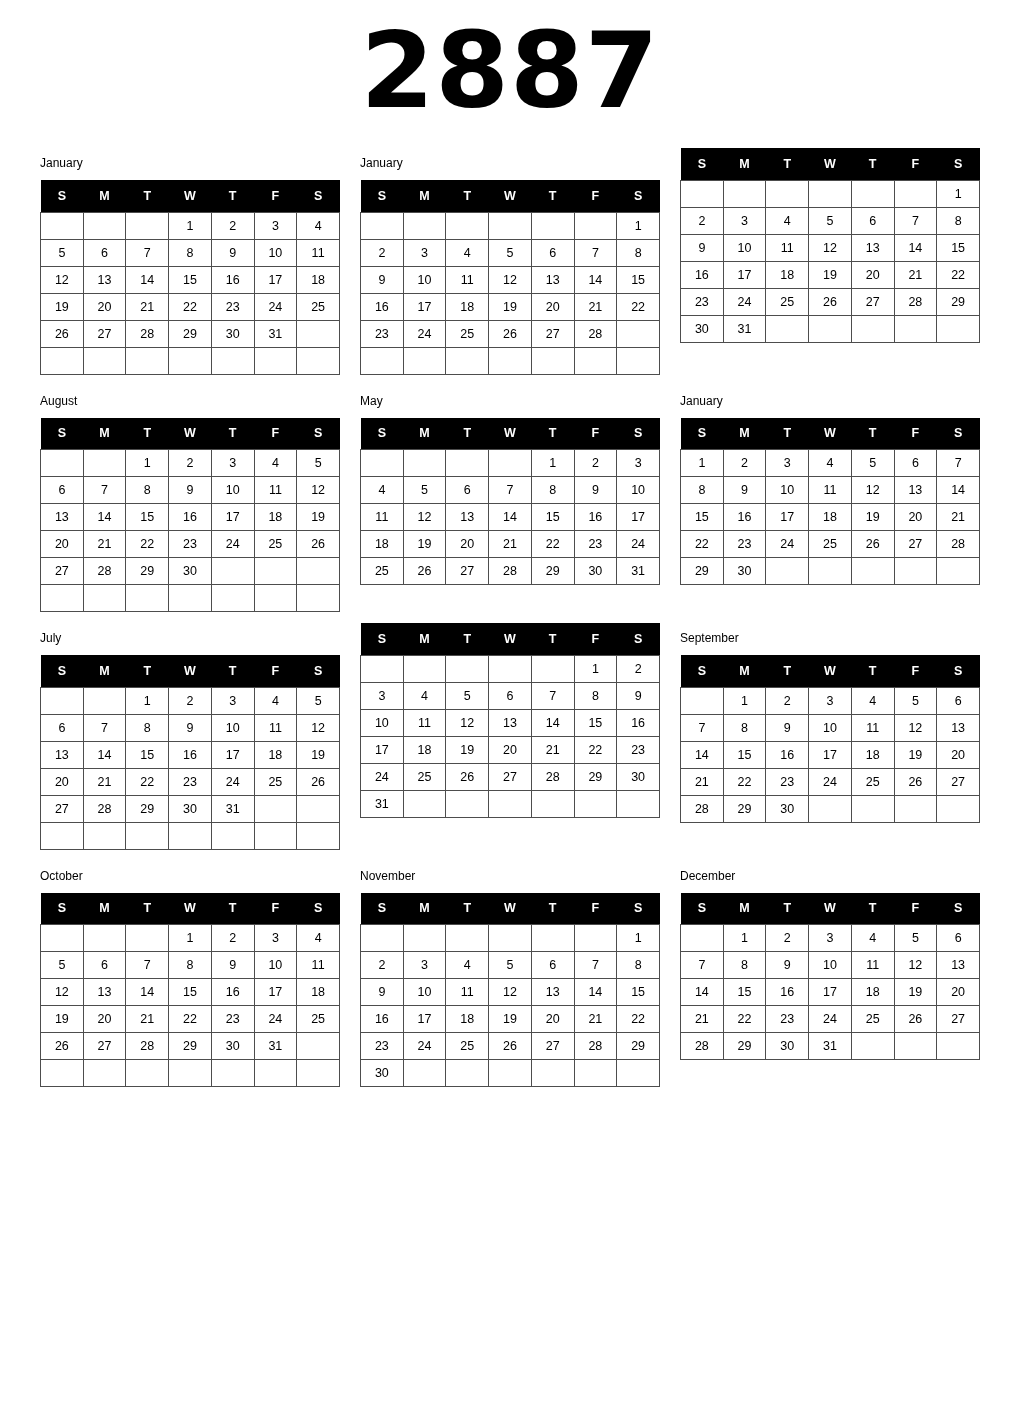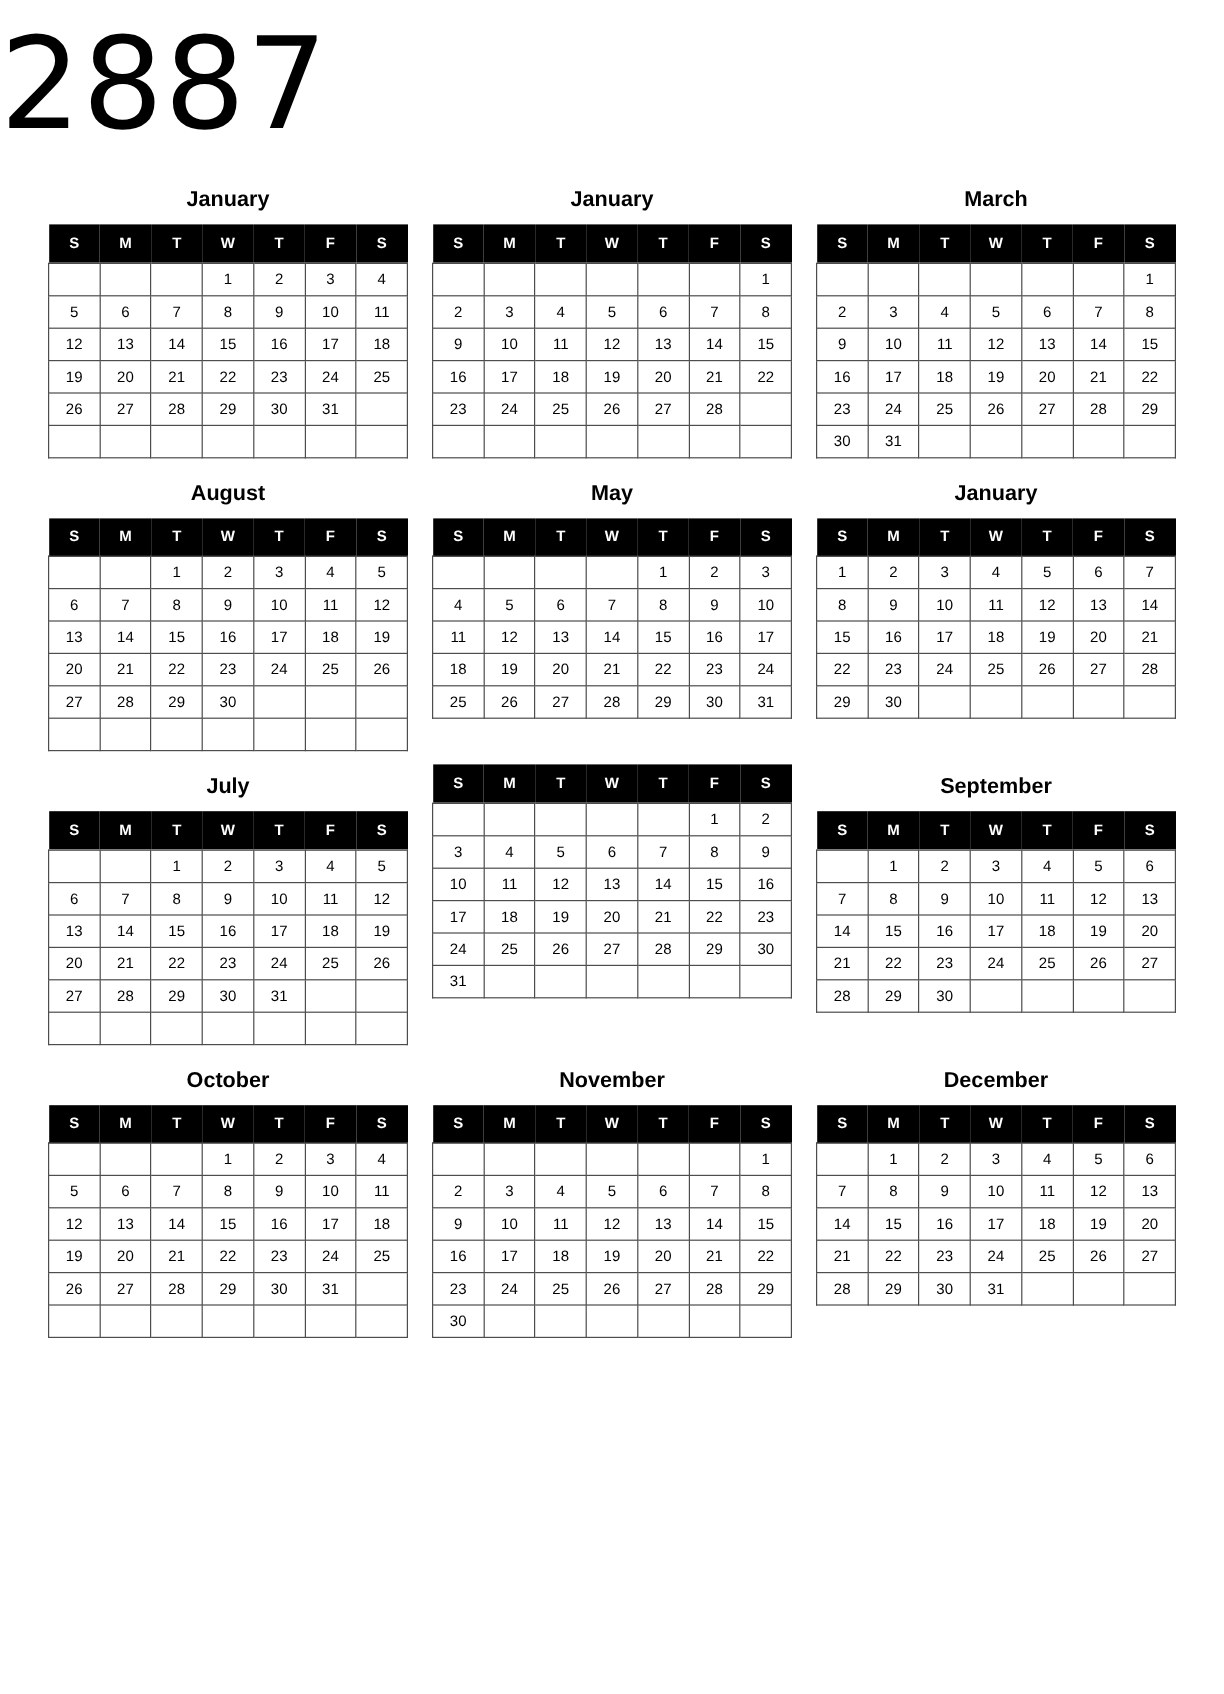--- a/index.html
+++ b/index.html
@@ -16,44 +16,45 @@
     position: relative;
     overflow: hidden;
   }
   .page {
     width: 1020px;
     height: 1412px;
     padding: 0;
     position: relative;
   }
   .year-title {
+    text-align: center;
     font-size: 106px;
-    font-weight: normal;
+    font-weight: bold;
     letter-spacing: 1px;
     line-height: 1;
     padding-top: 18px;
     padding-bottom: 6px;
     font-family: "DejaVu Sans", sans-serif;
   }
   .months-grid {
     display: grid;
     grid-template-columns: repeat(3, 300px);
     justify-content: center;
     column-gap: 20px;
     row-gap: 0px;
     margin-top: 18px;
   }
   .month {
     width: 300px;
     margin-bottom: 11px;
   }
   .month-name {
-    text-align: center;
-    font-size: 18px;
-    font-weight: bold;
+    text-align: left;
+    font-size: 12px;
+    font-weight: normal;
     padding: 8px 0 10px 0;
     font-family: "Liberation Sans", sans-serif;
   }
   table.cal {
     border-collapse: collapse;
     width: 300px;
     table-layout: fixed;
   }
   table.cal th {
     background: #000000;
@@ -225,21 +226,20 @@
               <td class="empty"></td>
               <td class="empty"></td>
               <td class="empty"></td>
               <td class="empty"></td>
               <td class="empty"></td>
             </tr>
           </tbody>
         </table>
       </div>
       <div class="month">
-        <div class="month-name">March</div>
         <table class="cal">
           <thead>
             <tr>
               <th>S</th>
               <th>M</th>
               <th>T</th>
               <th>W</th>
               <th>T</th>
               <th>F</th>
               <th>S</th>

